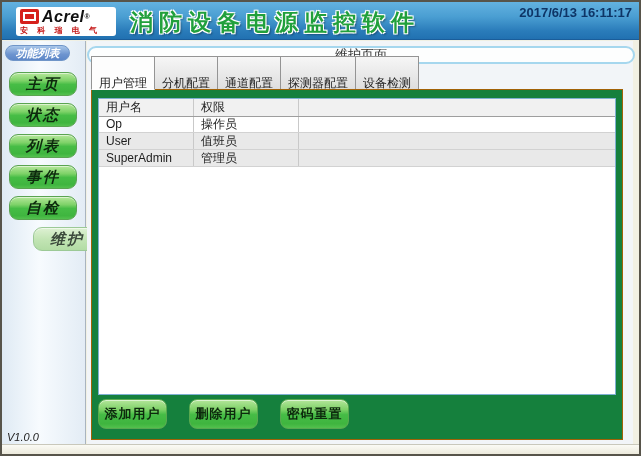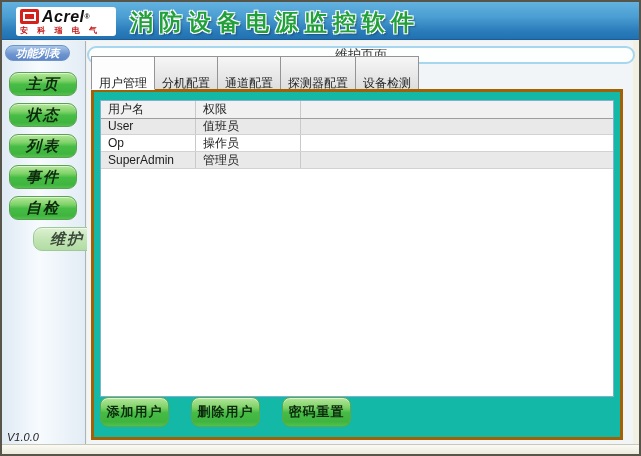--- a/index.html
+++ b/index.html
@@ -79,21 +79,21 @@
     background:linear-gradient(180deg,#f6f6f6 0%,#dedede 100%);
     border:1px solid #949494; border-left:none; cursor:pointer; white-space:nowrap;
   }
   .tab:first-child{ border-left:1px solid #949494; }
   .tab.active{
     background:#fdfdfd; height:22px; border-bottom:1px solid #fdfdfd;
     position:relative; z-index:2; line-height:21px;
   }
   .tabpage{
     position:absolute; left:0; right:0; top:21px; bottom:0;
-    background:#14b8a6; border:3px solid #a16207;
+    background:#15803d; border:1px solid #a16207;
   }
   
   .grid{
     position:absolute; left:6px; top:8px; right:6px; height:297px;
     border:1px solid #7fb0d2; background:#ffffff; font-size:12px; color:#1d1d1d;
     overflow:hidden;
   }
   .grid-row{ display:flex; height:17px; line-height:16px; border-bottom:1px solid #d2d2d2; background:#fff;}
   .grid-row.header{ height:18px; background:#f1f1f1; border-bottom:1px solid #9e9e9e; }
   .grid-row.alt{ background:#e9e9e9; }
@@ -129,20 +129,21 @@
   <div class="header">
     <div class="logo-box">
       <div class="logo-top">
         <div class="logo-icon"></div>
         <div class="logo-brand"><span>Acrel</span><span class="logo-reg">®</span></div>
       </div>
       <div class="logo-sub">安 科 瑞 电 气</div>
     </div>
     <div class="app-title">消防设备电源监控软件</div>
     <div class="header-right">
+      <div class="header-datetime">2017/6/13 16:11:17</div>
     </div>
   </div>
 
   <div class="sidebar">
     <div class="sidebar-pill">功能列表</div>
     <div class="nav">
       <div class="nav-btn">主页</div>
       <div class="nav-btn">状态</div>
       <div class="nav-btn">列表</div>
       <div class="nav-btn">事件</div>
@@ -171,28 +172,28 @@
           <div class="grid-row header">
             <div class="cell col-user">用户名</div>
             <div class="cell col-role">权限</div>
             <div class="cell col-fill"></div>
           </div>
           <div class="grid-row">
             <div class="cell col-user">Admin</div>
             <div class="cell col-role">管理员</div>
             <div class="cell col-fill"></div>
           </div>
+          <div class="grid-row">
+            <div class="cell col-user">Op</div>
+            <div class="cell col-role">操作员</div>
+            <div class="cell col-fill"></div>
+          </div>
           <div class="grid-row alt">
             <div class="cell col-user">User</div>
             <div class="cell col-role">值班员</div>
-            <div class="cell col-fill"></div>
-          </div>
-          <div class="grid-row">
-            <div class="cell col-user">Op</div>
-            <div class="cell col-role">操作员</div>
             <div class="cell col-fill"></div>
           </div>
           <div class="grid-row alt">
             <div class="cell col-user">SuperAdmin</div>
             <div class="cell col-role">管理员</div>
             <div class="cell col-fill"></div>
           </div>
         </div>
 
         <div class="btn-row">

